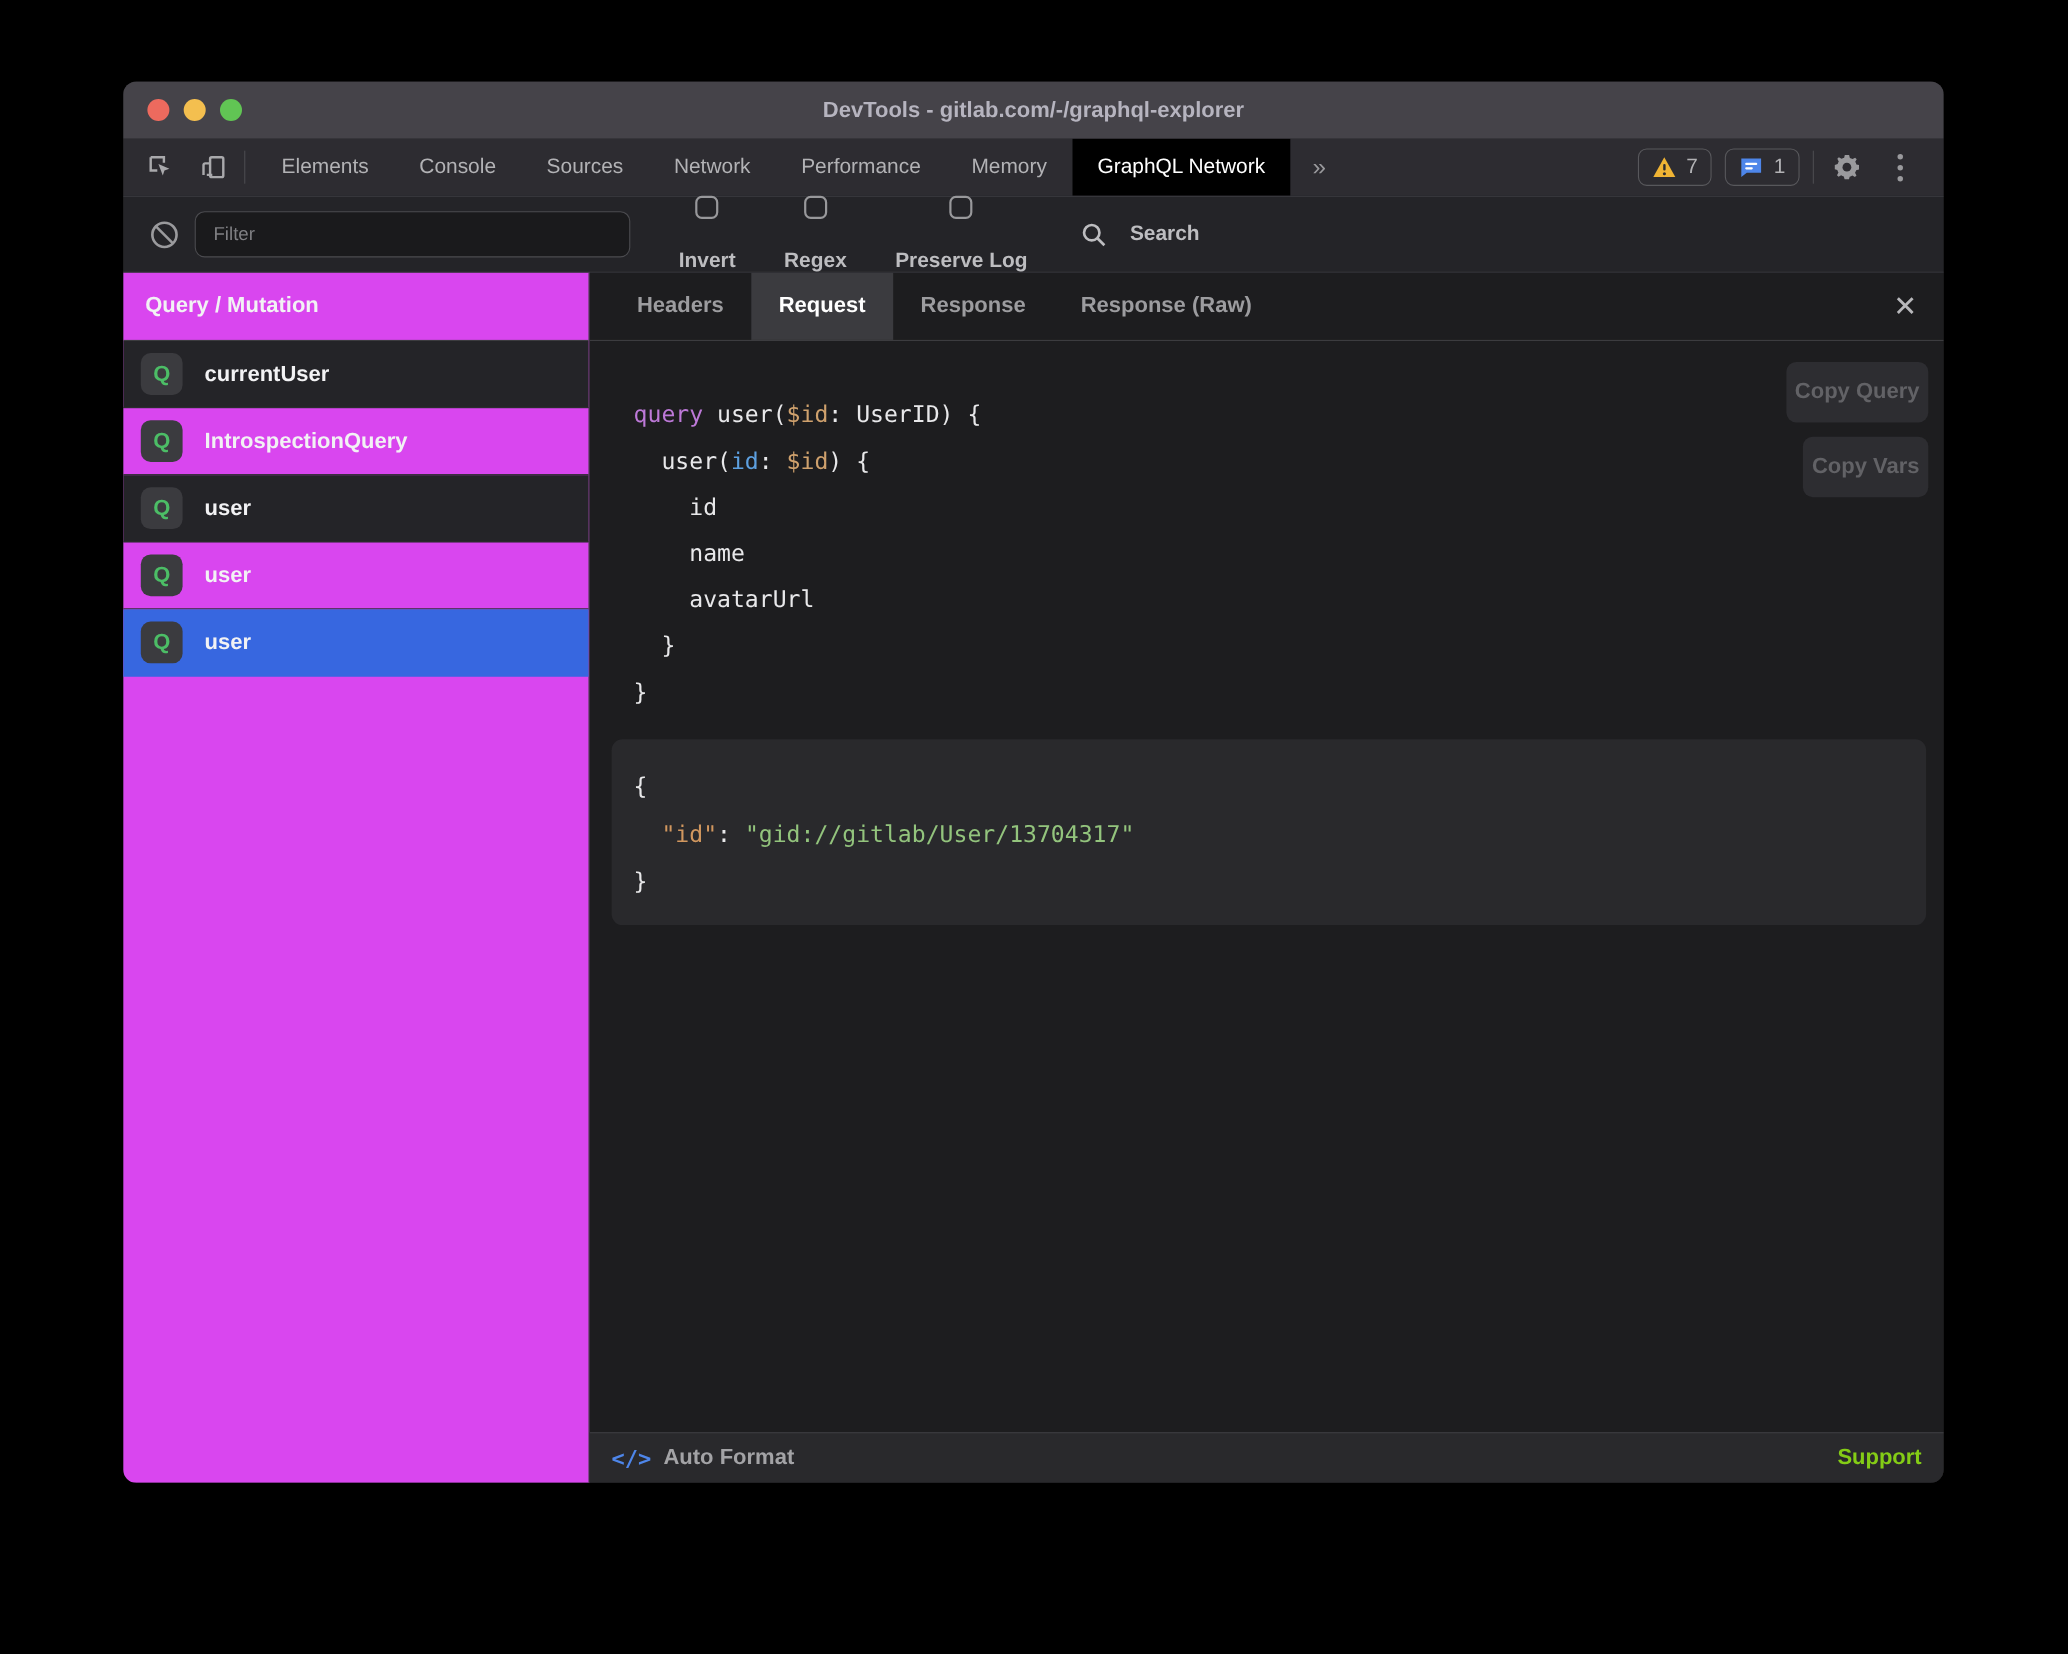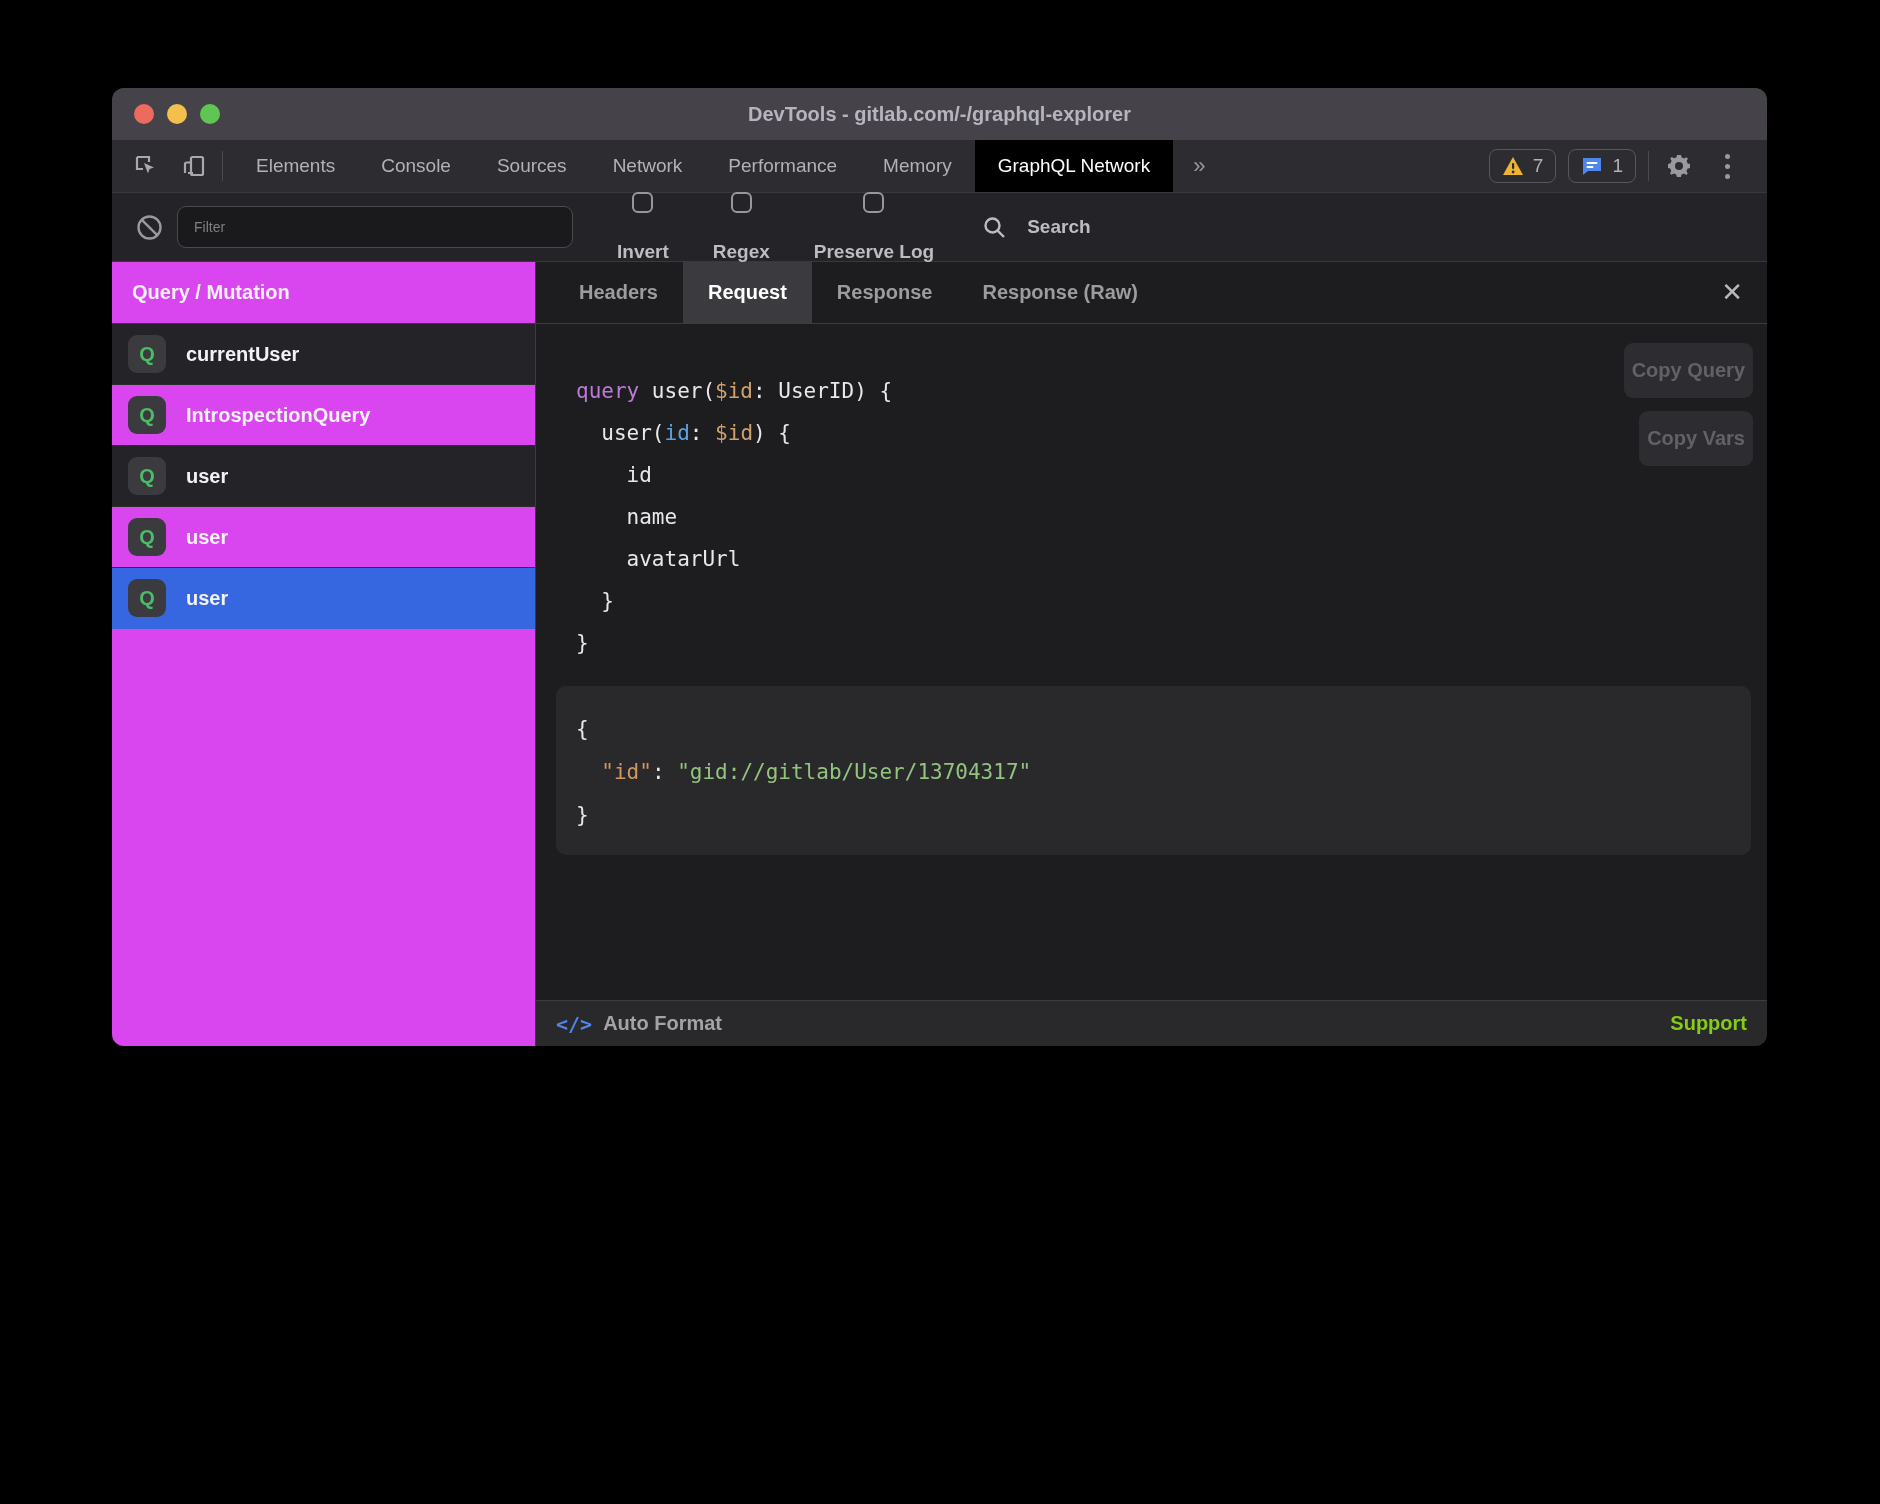--- a/index.html
+++ b/index.html
@@ -1,18 +1,18 @@
 <!DOCTYPE html>
 <html><head>
 <meta charset="utf-8">
 <style>
   * { margin:0; padding:0; box-sizing:border-box; }
   html,body { width:1880px; height:1504px; background:#000; font-family:"Liberation Sans", sans-serif; overflow:hidden; }
 
-  .window { position:absolute; left:112px; top:88px; width:1655px; height:958px;
+  .window { position:absolute; left:112px; top:74px; width:1655px; height:1274px;
             background:#1d1d1f; border-radius:12px; overflow:hidden; display:flex; flex-direction:column; }
 
   
   .titlebar { height:52px; background:#454349; display:flex; align-items:center; position:relative; flex:none; }
   .lights { display:flex; gap:13px; margin-left:22px; }
   .light { width:20px; height:20px; border-radius:50%; }
   .light.red { background:#ed6a5e; } .light.yellow { background:#f4bf4f; } .light.green { background:#61c554; }
   .wintitle { position:absolute; left:0; right:0; text-align:center; color:#b6b4bf; font-size:20px; font-weight:bold; }
 
   
@@ -27,21 +27,21 @@
   .badge { display:flex; align-items:center; gap:9px; border:1.5px solid #58585c; border-radius:8px; padding:5px 12px; color:#b2b2b5; font-size:19px; }
   .menu-icon { display:flex; align-items:center; justify-content:center; width:36px; height:36px; color:#9a9a9d; }
   .kebab { display:flex; flex-direction:column; gap:5px; align-items:center; }
   .kebab i { width:5px; height:5px; border-radius:50%; background:#9a9a9d; }
 
   
   .filterrow { height:70px; background:#242428; border-top:1px solid #39393d; border-bottom:1px solid #39393d;
                display:flex; align-items:center; padding:0 18px; flex:none; }
   .block-icon { color:#9a9a9d; margin:0 14px 0 6px; display:flex; }
   .filter-input { width:396px; height:42px; background:#1a1a1c; border:1px solid #4b4b4f; border-radius:9px;
-                  color:#d6d6d8; font-size:14px; padding:0 16px; outline:none; font-family:"Liberation Sans", sans-serif; }
+                  color:#d6d6d8; font-size:17px; padding:0 16px; outline:none; font-family:"Liberation Sans", sans-serif; }
   .filter-input::placeholder { color:#7f7f83; }
   .checkgroup { display:flex; align-items:center; gap:28px; margin-left:44px; cursor:default;flex-direction:column; }
   .checkbox { width:21px; height:21px; border:2px solid #98989b; border-radius:6px; background:transparent; }
   .checklabel { color:#bdbdc0; font-size:19px; font-weight:bold; }
   .searchgroup { display:flex; align-items:center; gap:20px; margin-left:48px; color:#bdbdc0; }
   .searchlabel { font-size:19px; font-weight:bold; }
 
   
   .main { flex:1; display:flex; min-height:0; }
 

